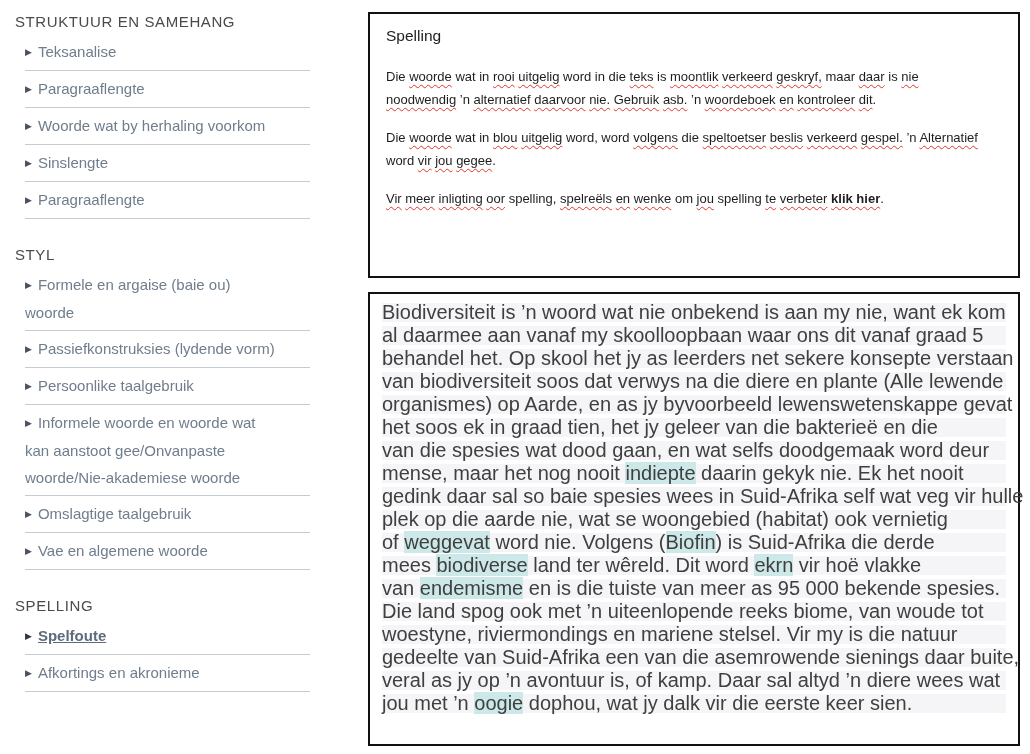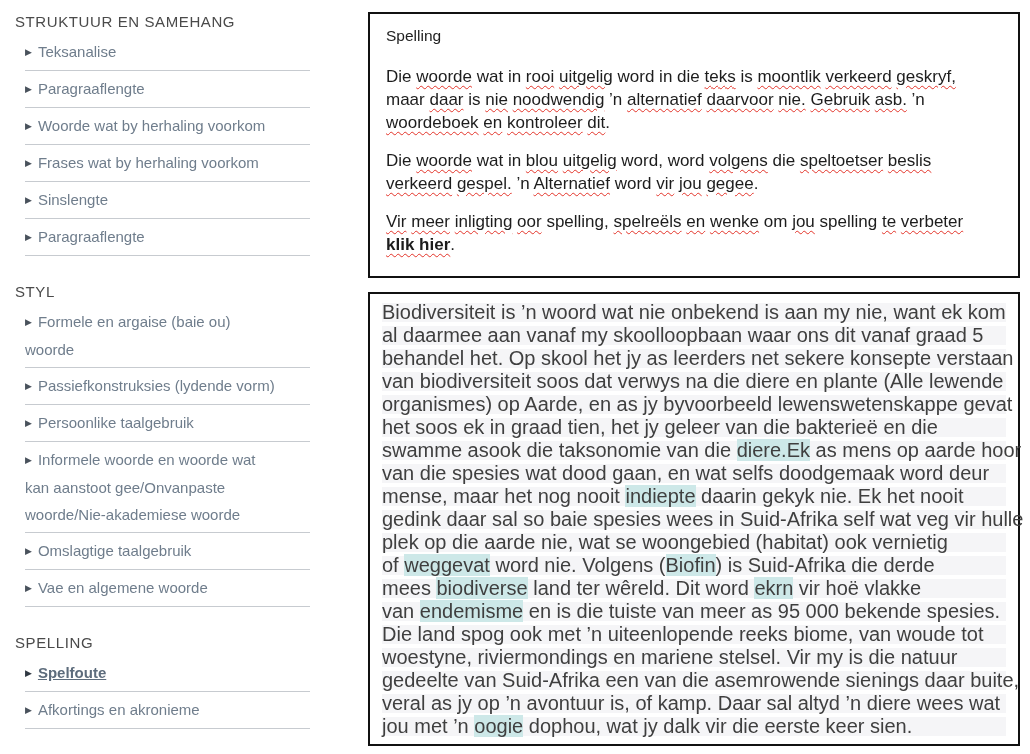--- a/index.html
+++ b/index.html
@@ -37,21 +37,21 @@
   .sb-item.active .sb-label{font-weight:bold;text-decoration:underline;color:#5d6c7c;text-align:right;}
   .sb-item.active .tri{color:#2f3842;}
   
   .panel{
     position:absolute;left:368px;width:652px;background:#ffffff;
     border:2px solid var(--panel-border);
   }
   .info-panel{top:12px;height:266px;padding:10px 14px;}
   .panel-title{font-size:15.5px;color:#222;margin:2px 0 0 2px;line-height:20px;}
   .info-paragraphs p{
-    font-size:17px;line-height:23px;color:var(--info-text);
+    font-size:13px;line-height:23px;color:var(--info-text);
     margin:15px 16px 0 2px;
   }
   .info-paragraphs p:first-child{margin-top:19px;}
   .sq{
     text-decoration-line:underline;
     text-decoration-style:wavy;
     text-decoration-color:var(--squiggle-red);
     text-decoration-thickness:1px;
     text-underline-offset:3px;
   }
@@ -66,21 +66,20 @@
 </style>
 </head>
 <body>
 
 <nav class="sidebar">
     <div class="sb-section">
       <div class="sb-heading">STRUKTUUR EN SAMEHANG</div>
       <div class="sb-item"><span class="tri">▶</span><span class="sb-label">Teksanalise</span></div>
       <div class="sb-item"><span class="tri">▶</span><span class="sb-label">Paragraaflengte</span></div>
       <div class="sb-item"><span class="tri">▶</span><span class="sb-label">Woorde wat by herhaling voorkom</span></div>
-      <div class="sb-item"><span class="tri">▶</span><span class="sb-label">Frases wat by herhaling voorkom</span></div>
       <div class="sb-item"><span class="tri">▶</span><span class="sb-label">Sinslengte</span></div>
       <div class="sb-item"><span class="tri">▶</span><span class="sb-label">Paragraaflengte</span></div>
     </div>
     <div class="sb-section">
       <div class="sb-heading">STYL</div>
       <div class="sb-item"><span class="tri">▶</span><span class="sb-label">Formele en argaise (baie ou)<br>woorde</span></div>
       <div class="sb-item"><span class="tri">▶</span><span class="sb-label">Passiefkonstruksies (lydende vorm)</span></div>
       <div class="sb-item"><span class="tri">▶</span><span class="sb-label">Persoonlike taalgebruik</span></div>
       <div class="sb-item"><span class="tri">▶</span><span class="sb-label">Informele woorde en woorde wat<br>kan aanstoot gee/Onvanpaste<br>woorde/Nie-akademiese woorde</span></div>
       <div class="sb-item"><span class="tri">▶</span><span class="sb-label">Omslagtige taalgebruik</span></div>
@@ -103,21 +102,20 @@
 </section>
 
 <section class="panel text-panel">
   <div>
       <div class="tline">Biodiversiteit is ’n woord wat nie onbekend is aan my nie, want ek kom</div>
       <div class="tline">al daarmee aan vanaf my skoolloopbaan waar ons dit vanaf graad 5</div>
       <div class="tline">behandel het. Op skool het jy as leerders net sekere konsepte verstaan</div>
       <div class="tline">van biodiversiteit soos dat verwys na die diere en plante (Alle lewende</div>
       <div class="tline">organismes) op Aarde, en as jy byvoorbeeld lewenswetenskappe gevat</div>
       <div class="tline">het soos ek in graad tien, het jy geleer van die bakterieë en die</div>
-      <div class="tline">swamme asook die taksonomie van die <span class="hl">diere.Ek</span> as mens op aarde hoor</div>
       <div class="tline">van die spesies wat dood gaan, en wat selfs doodgemaak word deur</div>
       <div class="tline">mense, maar het nog nooit <span class="hl">indiepte</span> daarin gekyk nie. Ek het nooit</div>
       <div class="tline">gedink daar sal so baie spesies wees in Suid-Afrika self wat veg vir hulle</div>
       <div class="tline">plek op die aarde nie, wat se woongebied (habitat) ook vernietig</div>
       <div class="tline">of <span class="hl">weggevat</span> word nie. Volgens (<span class="hl">Biofin</span>) is Suid-Afrika die derde</div>
       <div class="tline">mees <span class="hl">biodiverse</span> land ter wêreld. Dit word <span class="hl">ekrn</span> vir hoë vlakke</div>
       <div class="tline">van <span class="hl">endemisme</span> en is die tuiste van meer as 95 000 bekende spesies.</div>
       <div class="tline">Die land spog ook met ’n uiteenlopende reeks biome, van woude tot</div>
       <div class="tline">woestyne, riviermondings en mariene stelsel. Vir my is die natuur</div>
       <div class="tline">gedeelte van Suid-Afrika een van die asemrowende sienings daar buite,</div>

